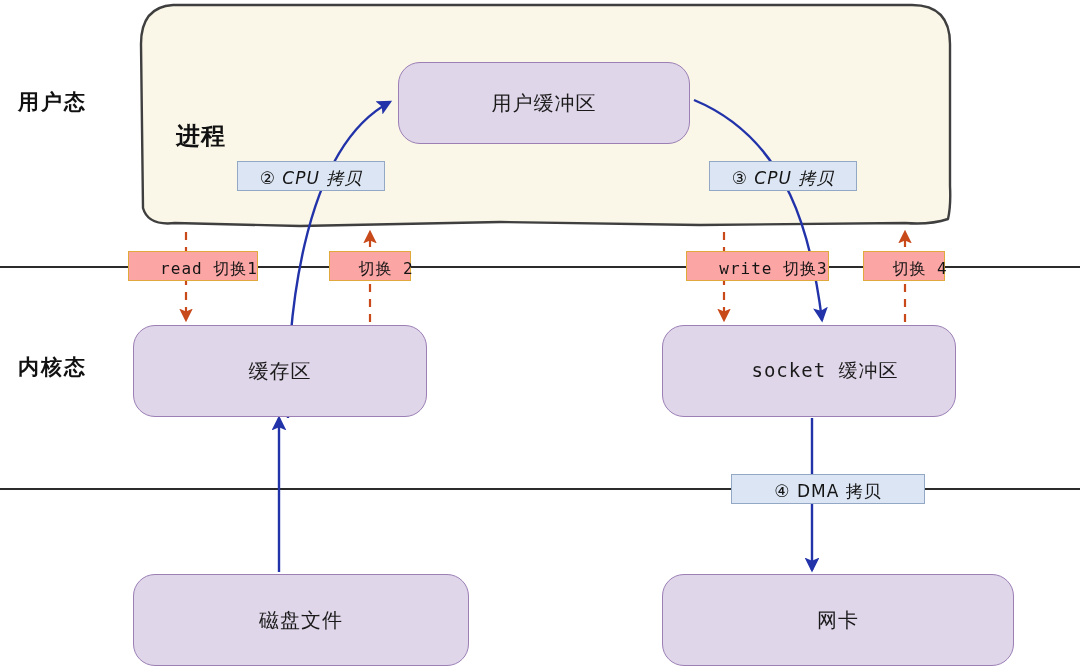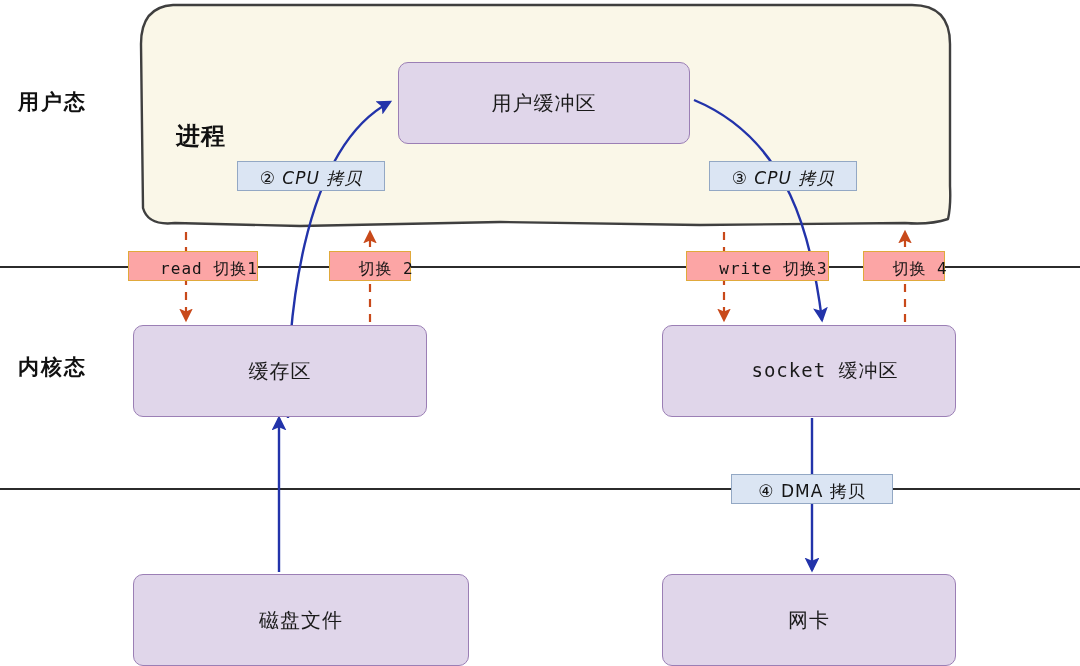--- a/index.html
+++ b/index.html
@@ -45,21 +45,21 @@
     margin-top: 23px;
   }
   
   .node-box {
     position: absolute;
     display: flex;
     align-items: center;
     justify-content: center;
     background: #e0d6ea;
     border: 1.6px solid #9b7fb5;
-    border-radius: 10px;
+    border-radius: 22px;
     box-sizing: border-box;
   }
   .node-box .node-label {
     font-size: 20px;
     color: #1a1a1a;
     letter-spacing: 1px;
     font-family: "DejaVu Sans", "Liberation Sans", sans-serif;
     white-space: nowrap;
   }
   .node-box.mono .node-label {
@@ -153,21 +153,21 @@
   </div>
 
   <div class="node-box mono" style="left:662px; top:325px; width:294px; height:92px;padding-left:32px;">
     <span class="node-label">socket 缓冲区</span>
   </div>
 
   <div class="node-box" style="left:133px; top:574px; width:336px; height:92px;">
     <span class="node-label">磁盘文件</span>
   </div>
 
-  <div class="node-box" style="left:662px; top:574px; width:294px; height:92px;">
+  <div class="node-box" style="left:662px; top:574px; width:352px; height:92px;">
     <span class="node-label">网卡</span>
   </div>
 
   <div class="chip switch" style="left:128px; top:251px; width:130px;">
     <span>read 切换1</span>
   </div>
   <div class="chip switch" style="left:329px; top:251px; width:82px;">
     <span>切换 2</span>
   </div>
   <div class="chip switch" style="left:686px; top:251px; width:143px;">
@@ -176,17 +176,17 @@
   <div class="chip switch" style="left:863px; top:251px; width:82px;">
     <span>切换 4</span>
   </div>
 
   <div class="chip copy" style="left:237px; top:161px; width:148px;">
     <span>② CPU 拷贝</span>
   </div>
   <div class="chip copy" style="left:709px; top:161px; width:148px;">
     <span>③ CPU 拷贝</span>
   </div>
-  <div class="chip copy dma" style="left:731px; top:474px; width:162px;">
+  <div class="chip copy dma" style="left:731px; top:474px; width:194px;">
     <span>④ DMA 拷贝</span>
   </div>
 
 </div>
 
 </body></html>

